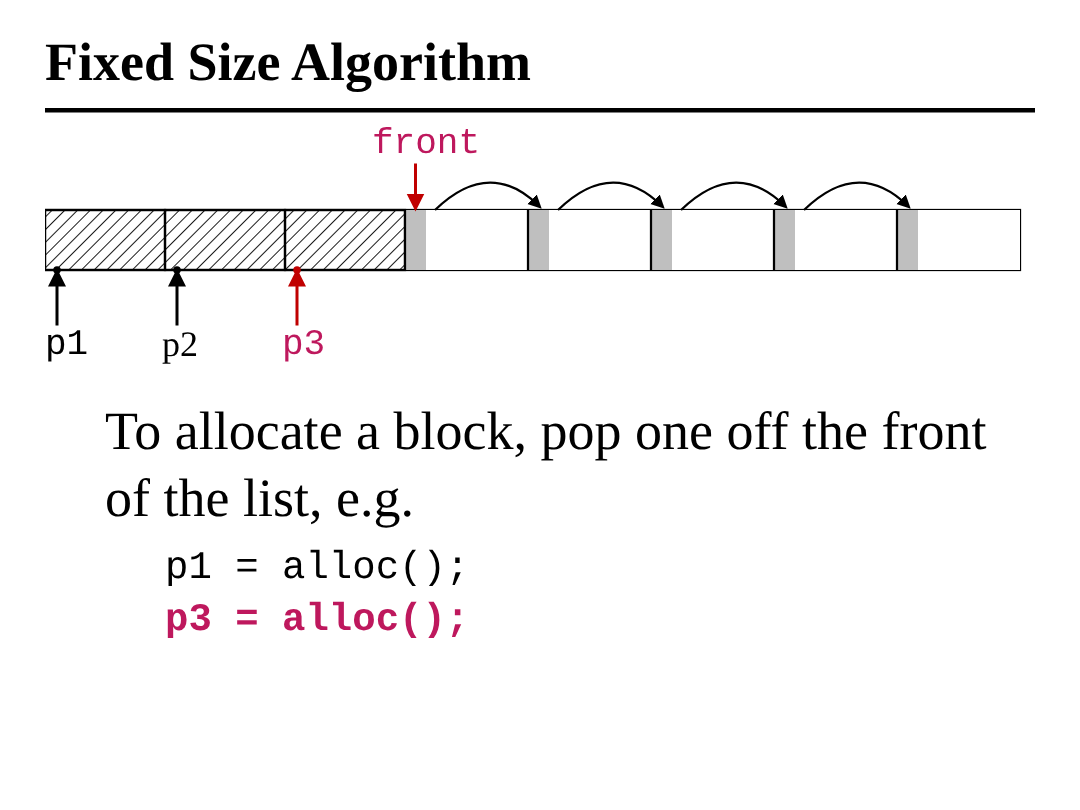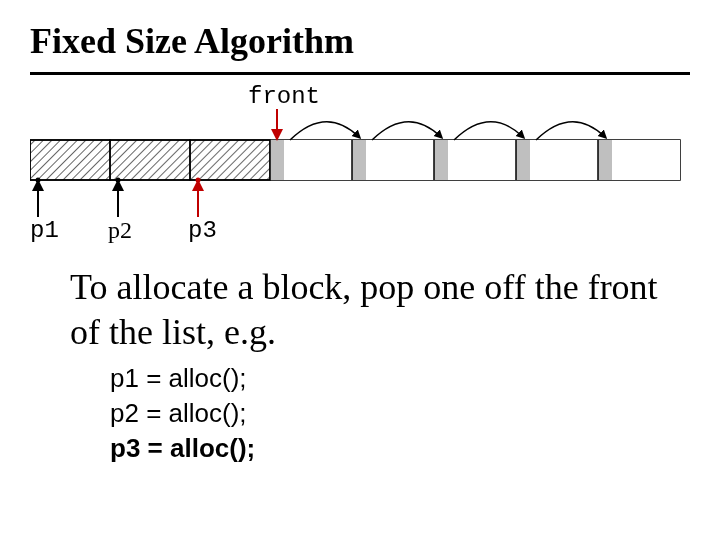--- a/index.html
+++ b/index.html
@@ -19,38 +19,38 @@
     margin: 0 0 10px 0;
   }
   .rule {
     border-top: 3px solid #000;
     margin-bottom: 10px;
   }
   .mono {
     font-family: "Courier New", Courier, monospace;
     font-size: 24px;
   }
-  .red { color: #000000; }
+  .red { color: #be185d; }
   .diagram {
     position: relative;
     height: 160px;
     margin-bottom: 20px;
   }
   .paragraph {
     font-size: 36px;
     line-height: 1.25;
     margin-top: 20px;
     margin-left: 40px;
   }
   .codeblock {
     margin-left: 80px;
     margin-top: 6px;
   }
   .codeblock div {
-    font-family: Liberation Sans, sans-serif;
+    font-family: Liberation Mono, monospace;
     font-size: 26px;
     line-height: 1.35;
   }
 </style>
 </head>
 <body>
 
 <h1>Fixed Size Algorithm</h1>
 <div class="rule"></div>
 
@@ -113,15 +113,14 @@
   <span class="mono red" style="position:absolute; left:218px; top:-2px;">front</span>
   <span class="mono" style="position:absolute; left:0px; top:132px;">p1</span>
   <span class="mono" style="position:absolute; left:78px; top:132px;font-family:Liberation Serif, serif;">p2</span>
   <span class="mono red" style="position:absolute; left:158px; top:132px;">p3</span>
 </div>
 
 <div class="paragraph">To allocate a block, pop one off the front of the list, e.g.</div>
 
 <div class="codeblock">
   <div>p1 = alloc();</div>
-  <div>p2 = alloc();</div>
   <div class="red" style="font-weight:bold;">p3 = alloc();</div>
 </div>
 
 </body></html>

